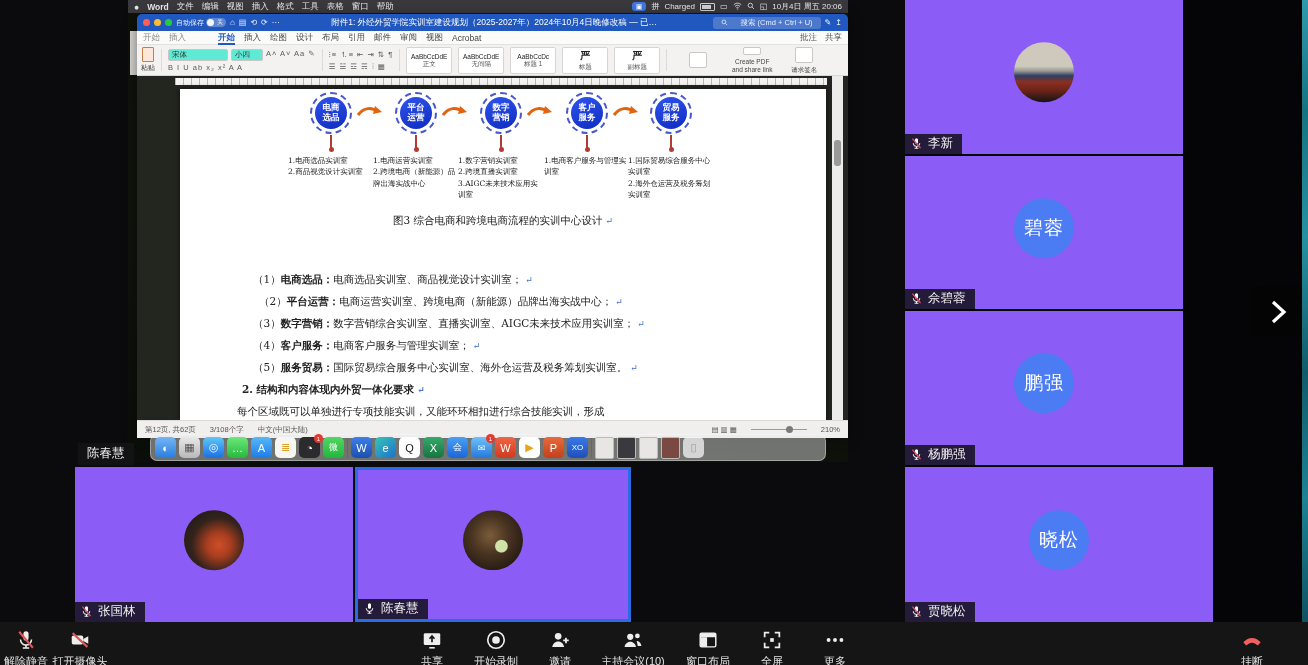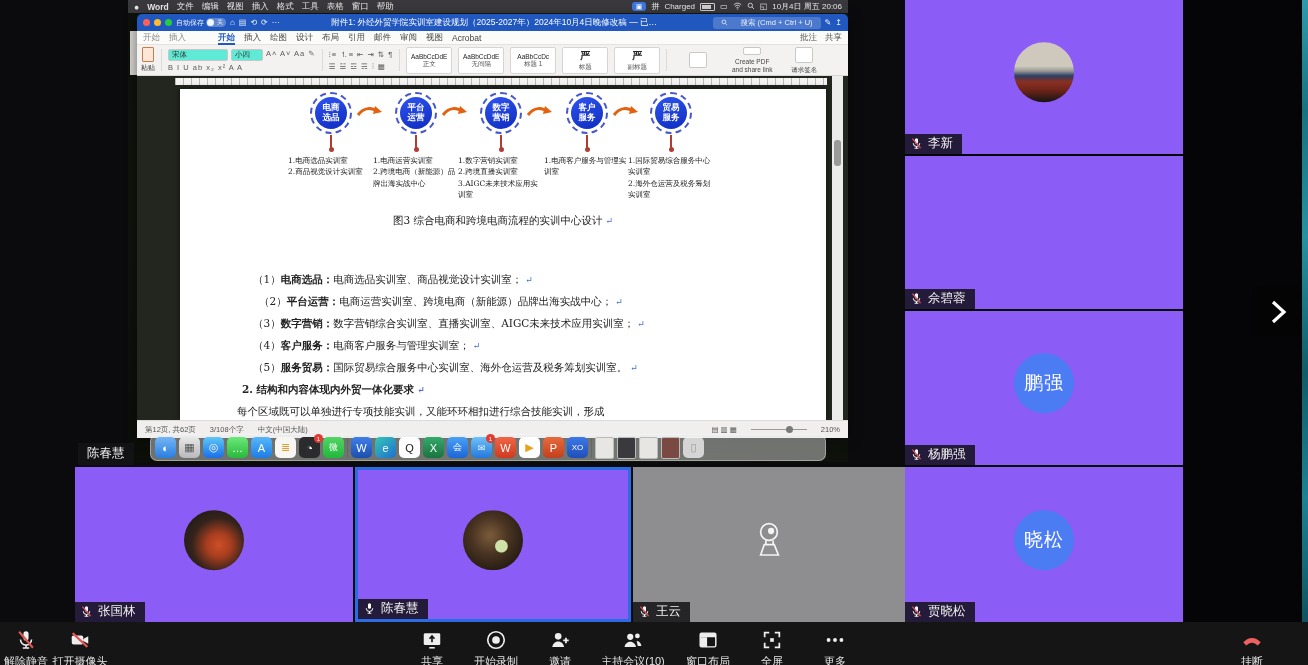--- a/index.html
+++ b/index.html
@@ -453,52 +453,36 @@
     <div class="tag">
       <svg width="13" height="13" viewBox="0 0 24 24">
           <rect x="9.2" y="2.5" width="5.6" height="10" rx="2.8" fill="#fff"></rect>
           <path d="M6 11.5a6 6 0 0 0 12 0" stroke="#fff" stroke-width="1.8" fill="none"></path>
           <path d="M12 17.5v3.2M8.5 20.7h7" stroke="#fff" stroke-width="1.8"></path>
         </svg>
       <span>陈春慧</span>
     </div>
   </div>
 
-  <div class="tile graytile abs" style="left:633px;top:467px;width:272px;height:155px">
-    <svg class="abs" style="left:50%;top:50%;transform:translate(-50%,-60%)" width="46" height="46" viewBox="0 0 44 44">
-      <circle cx="22" cy="14" r="8" stroke="#f4f4f4" stroke-width="1.6" fill="none"></circle>
-      <circle cx="24" cy="13" r="3" fill="#f4f4f4"></circle>
-      <path d="M14 36h17l-4-10h-9.5z" stroke="#f4f4f4" stroke-width="1.6" fill="none"></path>
-      <path d="M19 26v-4M26 26v-4" stroke="#f4f4f4" stroke-width="1.6"></path>
-    </svg>
-    <div class="tag">
-      <svg width="13" height="13" viewBox="0 0 24 24">
-          <rect x="9.2" y="2.5" width="5.6" height="10" rx="2.8" fill="#fff"></rect>
-          <path d="M6 11.5a6 6 0 0 0 12 0" stroke="#fff" stroke-width="1.8" fill="none"></path>
-          <path d="M12 17.5v3.2M8.5 20.7h7" stroke="#fff" stroke-width="1.8"></path>
-          <path d="M4.5 3l15 17.5" stroke="#e05656" stroke-width="2.4"></path>
-        </svg>
-      <span>王云</span>
-    </div>
-  </div>
 
   <div class="tile abs" style="left:905px;top:0;width:278px;height:154px">
     <div class="av ship"></div>
     <div class="tag">
       <svg width="13" height="13" viewBox="0 0 24 24">
           <rect x="9.2" y="2.5" width="5.6" height="10" rx="2.8" fill="#fff"></rect>
           <path d="M6 11.5a6 6 0 0 0 12 0" stroke="#fff" stroke-width="1.8" fill="none"></path>
           <path d="M12 17.5v3.2M8.5 20.7h7" stroke="#fff" stroke-width="1.8"></path>
           <path d="M4.5 3l15 17.5" stroke="#e05656" stroke-width="2.4"></path>
         </svg>
       <span>李新</span>
     </div>
   </div>
 
   <div class="tile abs" style="left:905px;top:156px;width:278px;height:153px">
+    <div class="av blue">碧蓉</div>
     <div class="tag">
       <svg width="13" height="13" viewBox="0 0 24 24">
           <rect x="9.2" y="2.5" width="5.6" height="10" rx="2.8" fill="#fff"></rect>
           <path d="M6 11.5a6 6 0 0 0 12 0" stroke="#fff" stroke-width="1.8" fill="none"></path>
           <path d="M12 17.5v3.2M8.5 20.7h7" stroke="#fff" stroke-width="1.8"></path>
           <path d="M4.5 3l15 17.5" stroke="#e05656" stroke-width="2.4"></path>
         </svg>
       <span>佘碧蓉</span>
     </div>
   </div>
@@ -509,21 +493,21 @@
       <svg width="13" height="13" viewBox="0 0 24 24">
           <rect x="9.2" y="2.5" width="5.6" height="10" rx="2.8" fill="#fff"></rect>
           <path d="M6 11.5a6 6 0 0 0 12 0" stroke="#fff" stroke-width="1.8" fill="none"></path>
           <path d="M12 17.5v3.2M8.5 20.7h7" stroke="#fff" stroke-width="1.8"></path>
           <path d="M4.5 3l15 17.5" stroke="#e05656" stroke-width="2.4"></path>
         </svg>
       <span>杨鹏强</span>
     </div>
   </div>
 
-  <div class="tile abs" style="left:905px;top:467px;width:278px;height:155px">
+  <div class="tile abs" style="left:905px;top:467px;width:308px;height:155px">
     <div class="av blue">晓松</div>
     <div class="tag">
       <svg width="13" height="13" viewBox="0 0 24 24">
           <rect x="9.2" y="2.5" width="5.6" height="10" rx="2.8" fill="#fff"></rect>
           <path d="M6 11.5a6 6 0 0 0 12 0" stroke="#fff" stroke-width="1.8" fill="none"></path>
           <path d="M12 17.5v3.2M8.5 20.7h7" stroke="#fff" stroke-width="1.8"></path>
           <path d="M4.5 3l15 17.5" stroke="#e05656" stroke-width="2.4"></path>
         </svg>
       <span>贾晓松</span>
     </div>

